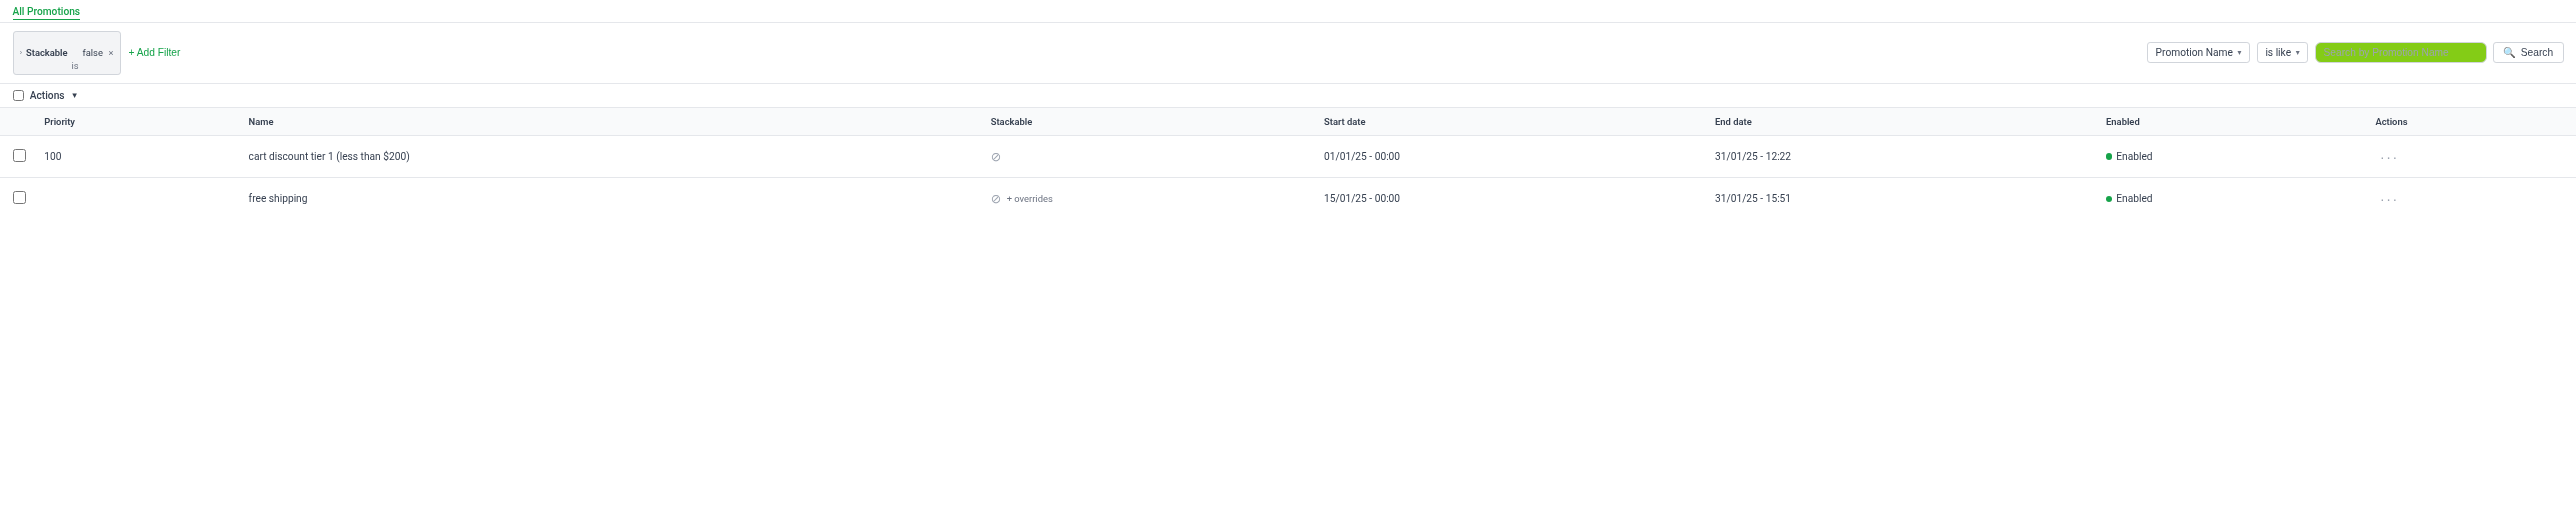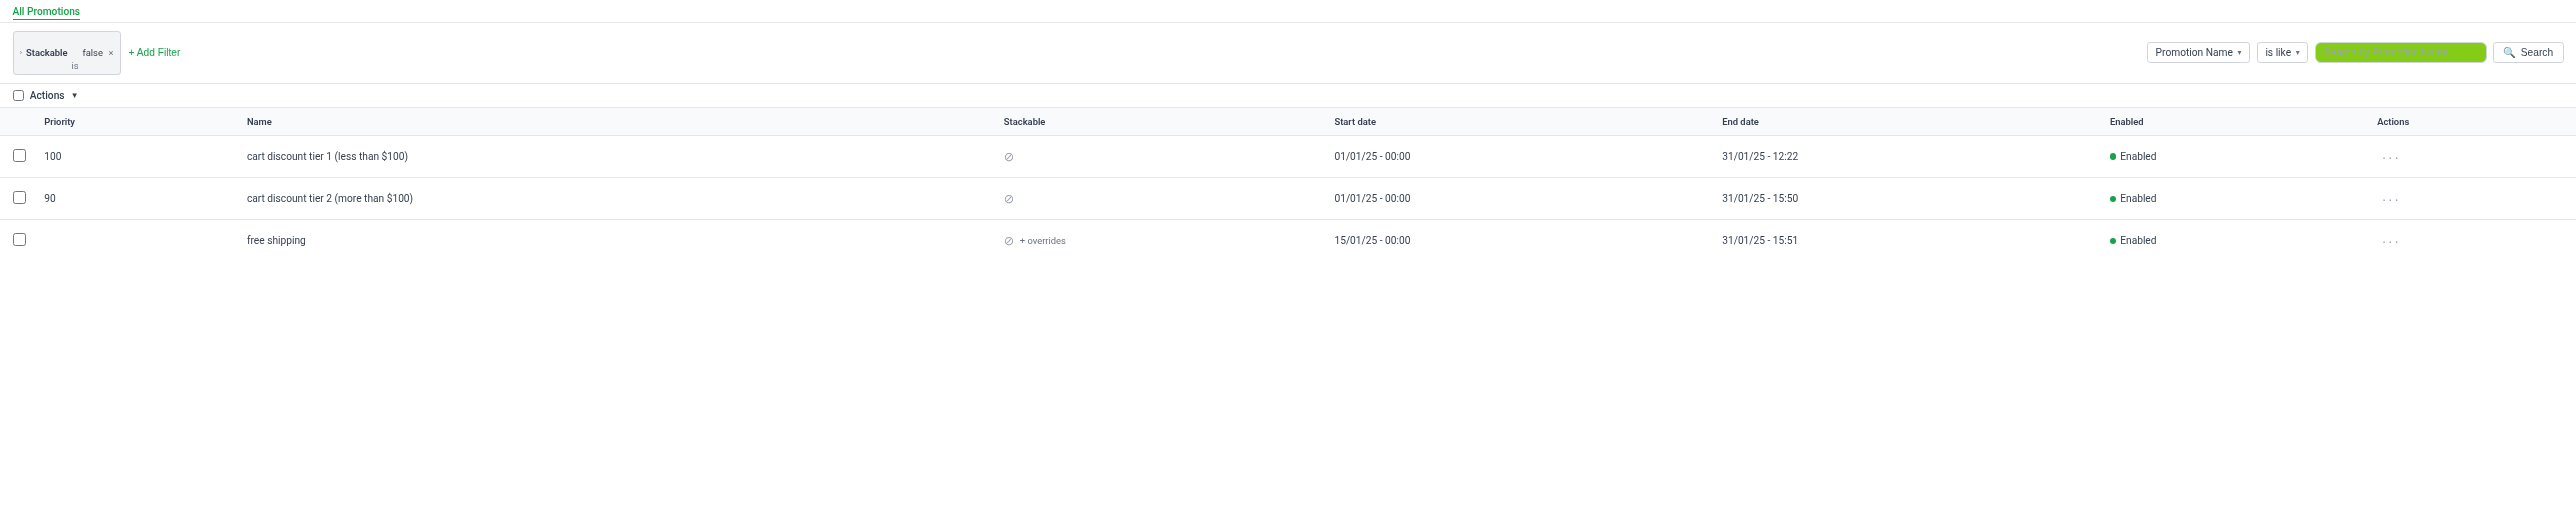--- a/index.html
+++ b/index.html
@@ -306,36 +306,24 @@
         <th>Start date</th>
         <th>End date</th>
         <th>Enabled</th>
         <th>Actions</th>
       </tr>
     </thead>
     <tbody id="table-body">
     <tr>
           <td class="col-check"><input type="checkbox" style=""></td>
           <td>100</td>
-          <td>cart discount tier 1 (less than $100)</td>
+          <td>cart discount tier 1 (less than $200)</td>
           <td><span class="no-icon">⊘</span></td>
           <td>01/01/25 - 00:00</td>
           <td>31/01/25 - 12:22</td>
-          <td>
-            <span class="enabled-badge"><span class="enabled-dot"></span>Enabled</span>
-          </td>
-          <td><button class="dots-btn">···</button></td>
-        </tr>
-        <tr>
-          <td class="col-check"><input type="checkbox" style=""></td>
-          <td>90</td>
-          <td>cart discount tier 2 (more than $100)</td>
-          <td><span class="no-icon">⊘</span></td>
-          <td>01/01/25 - 00:00</td>
-          <td>31/01/25 - 15:50</td>
           <td>
             <span class="enabled-badge"><span class="enabled-dot"></span>Enabled</span>
           </td>
           <td><button class="dots-btn">···</button></td>
         </tr>
         <tr>
           <td class="col-check"><input type="checkbox" style=""></td>
           <td></td>
           <td>free shipping</td>
           <td>

